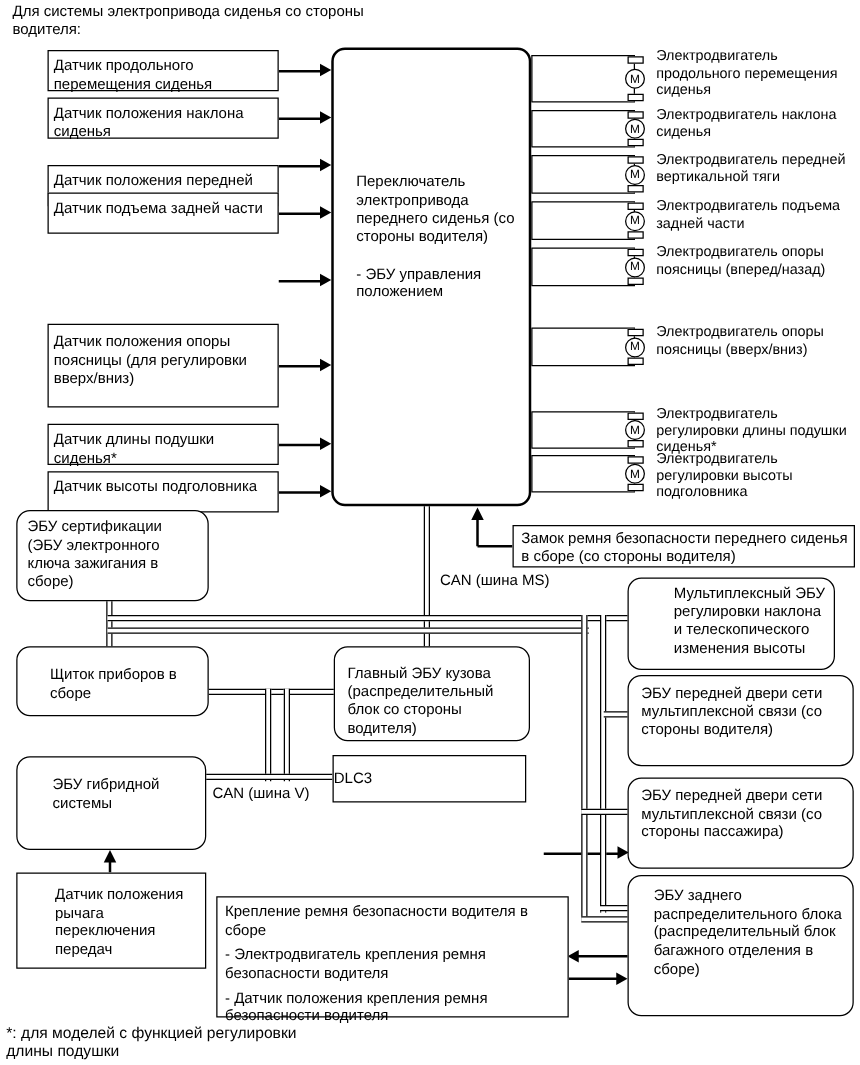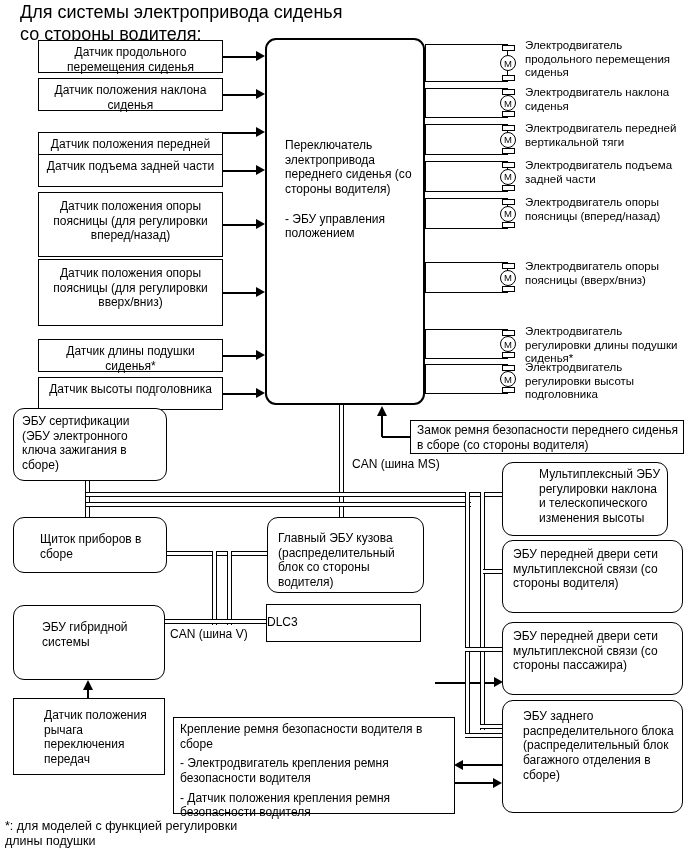--- a/index.html
+++ b/index.html
@@ -8,36 +8,36 @@
   .line{position:absolute;background:#000;z-index:1}
   .head-r{position:absolute;width:0;height:0;border-top:5px solid transparent;border-bottom:5px solid transparent;border-left:9px solid #000;z-index:1}
   .head-l{position:absolute;width:0;height:0;border-top:5px solid transparent;border-bottom:5px solid transparent;border-right:9px solid #000;z-index:1}
   .head-u{position:absolute;width:0;height:0;border-left:5px solid transparent;border-right:5px solid transparent;border-bottom:10px solid #000;z-index:1}
   .rail-h{position:absolute;height:3px;background:#fff;border-top:1.6px solid #000;border-bottom:1.6px solid #000;z-index:2}
   .rail-v{position:absolute;width:3px;background:#fff;border-left:1.6px solid #000;border-right:1.6px solid #000;z-index:2}
   .bx{position:absolute;background:#fff;border:1.8px solid #000;box-sizing:border-box;
       font-size:12px;line-height:1.22;z-index:3}
   .rd{border-radius:11px}
   .ctr{text-align:left}
-  .sensor{left:38px;width:185px;padding:4px 4px 0 4px;text-align:center}
+  .sensor{left:38px;width:185px;padding:4px 4px 0 4px;}
   .mc{position:absolute;left:425px;width:83px;border:1.5px solid #000;box-sizing:border-box;background:#fff;z-index:3}
   .ms{position:absolute;left:496px;width:24px;display:flex;flex-direction:column;align-items:center;justify-content:space-between;z-index:4}
   .ms .t{width:13px;height:6px;border:1.5px solid #000;background:#fff;box-sizing:border-box;flex-shrink:0}
   .ms .c{width:16px;height:16px;border:1.5px solid #000;border-radius:50%;background:#fff;box-sizing:border-box;
          display:flex;align-items:center;justify-content:center;font-size:9.5px;flex-shrink:0}
   .mlabel{position:absolute;left:525px;width:158px;font-size:11.5px;line-height:1.18;z-index:3}
   .lbl{position:absolute;font-size:12px;z-index:3}
   .para{margin:0 0 5px 0}
 </style>
 </head>
 <body>
 
 <div id="stage">
 
-  <div class="lbl" style="left:20px;top:2px;width:330px;font-size:18px;line-height:1.2">Для системы электропривода сиденья со стороны водителя:</div>
+  <div class="lbl" style="left:10px;top:2px;width:330px;font-size:12px;line-height:1.2">Для системы электропривода сиденья со стороны водителя:</div>
   <div class="lbl" style="left:5px;top:819px;width:260px;font-size:12.5px;line-height:1.2">*: для моделей с функцией регулировки длины подушки</div>
 
   <div class="line" style="left:223px;top:56px;width:34px;height:1.6px"></div>
   <div class="head-r" style="left:256px;top:51px"></div>
   <div class="line" style="left:223px;top:94px;width:34px;height:1.6px"></div>
   <div class="head-r" style="left:256px;top:89px"></div>
   <div class="line" style="left:223px;top:132px;width:34px;height:1.6px"></div>
   <div class="head-r" style="left:256px;top:127px"></div>
   <div class="line" style="left:223px;top:170px;width:34px;height:1.6px"></div>
   <div class="head-r" style="left:256px;top:165px"></div>
@@ -81,21 +81,20 @@
   <div class="rail-v" style="left:227px;top:551px;height:74px"></div>
   <div class="rail-h" style="left:165px;top:619px;width:101px"></div>
 
   <div class="lbl" style="left:352px;top:457px">CAN (шина MS)</div>
   <div class="lbl" style="left:170px;top:627px">CAN (шина V)</div>
 
   <div class="bx sensor" style="top:40px;height:33px">Датчик продольного перемещения сиденья</div>
   <div class="bx sensor" style="top:78px;height:33px">Датчик положения наклона сиденья</div>
   <div class="bx sensor" style="top:132px;height:33px">Датчик положения передней части по вертикали</div>
   <div class="bx sensor" style="top:154px;height:33px">Датчик подъема задней части</div>
-  <div class="bx sensor" style="top:192px;height:65px;padding-top:6px">Датчик положения опоры поясницы (для регулировки вперед/назад)</div>
   <div class="bx sensor" style="top:259px;height:67px;padding-top:6px">Датчик положения опоры поясницы (для регулировки вверх/вниз)</div>
   <div class="bx sensor" style="top:339px;height:33px">Датчик длины подушки сиденья*</div>
   <div class="bx sensor" style="top:377px;height:33px">Датчик высоты подголовника</div>
 
   <div class="bx rd" style="left:265px;top:38px;width:160px;height:367px;border-width:2px;padding:98px 8px 0 18px">
     <div>Переключатель электропривода переднего сиденья (со стороны водителя)</div>
     <div style="margin-top:15px">- ЭБУ управления положением</div>
   </div>
 
   <div class="mc" style="top:44px;height:38px"></div>

